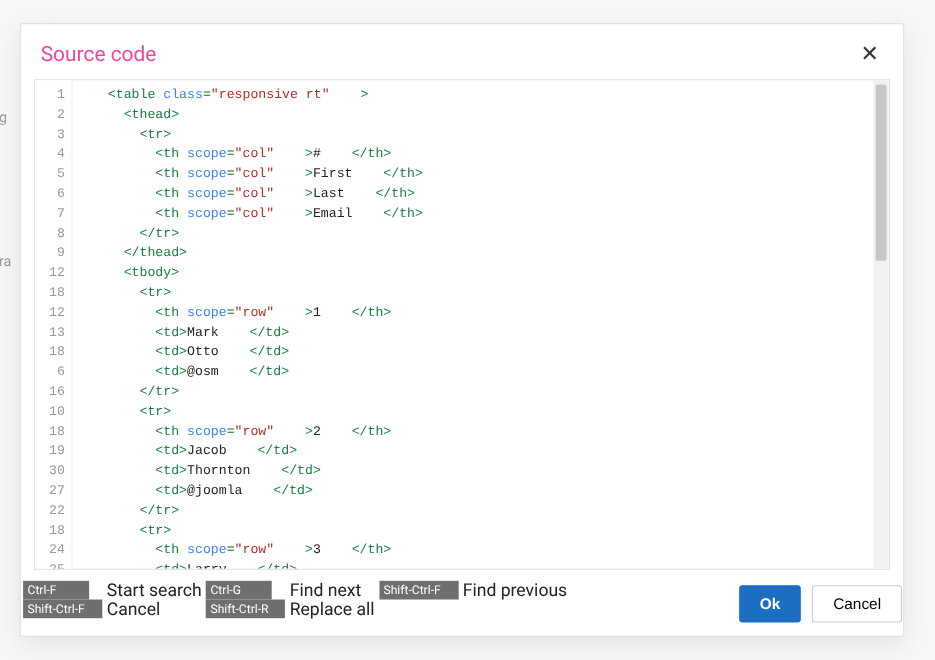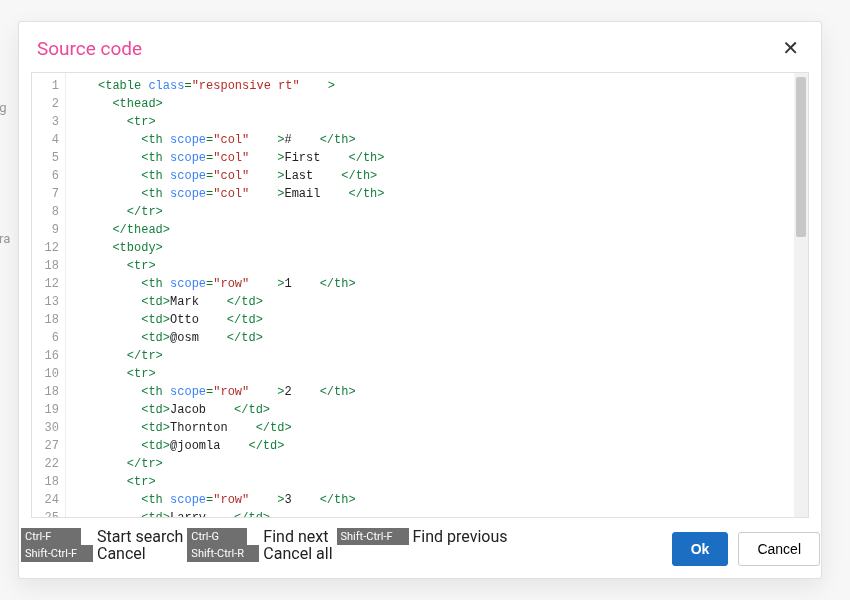--- a/index.html
+++ b/index.html
@@ -101,21 +101,21 @@
           <td class="sc-label">Start search</td>
           <td><span class="kbd">Ctrl-G</span></td>
           <td class="sc-label">Find next</td>
           <td><span class="kbd wide">Shift-Ctrl-F</span></td>
           <td class="sc-label">Find previous</td>
         </tr>
         <tr>
           <td><span class="kbd wide">Shift-Ctrl-F</span></td>
           <td class="sc-label">Cancel</td>
           <td><span class="kbd wide">Shift-Ctrl-R</span></td>
-          <td class="sc-label">Cancel all</td>
+          <td class="sc-label">Replace all</td>
           <td></td>
               <td></td>
         </tr>
       </tbody>
         </table>
     </div>
     <div class="buttons">
       <button class="btn btn-primary">Ok</button>
       <button class="btn">Cancel</button>
     </div>

